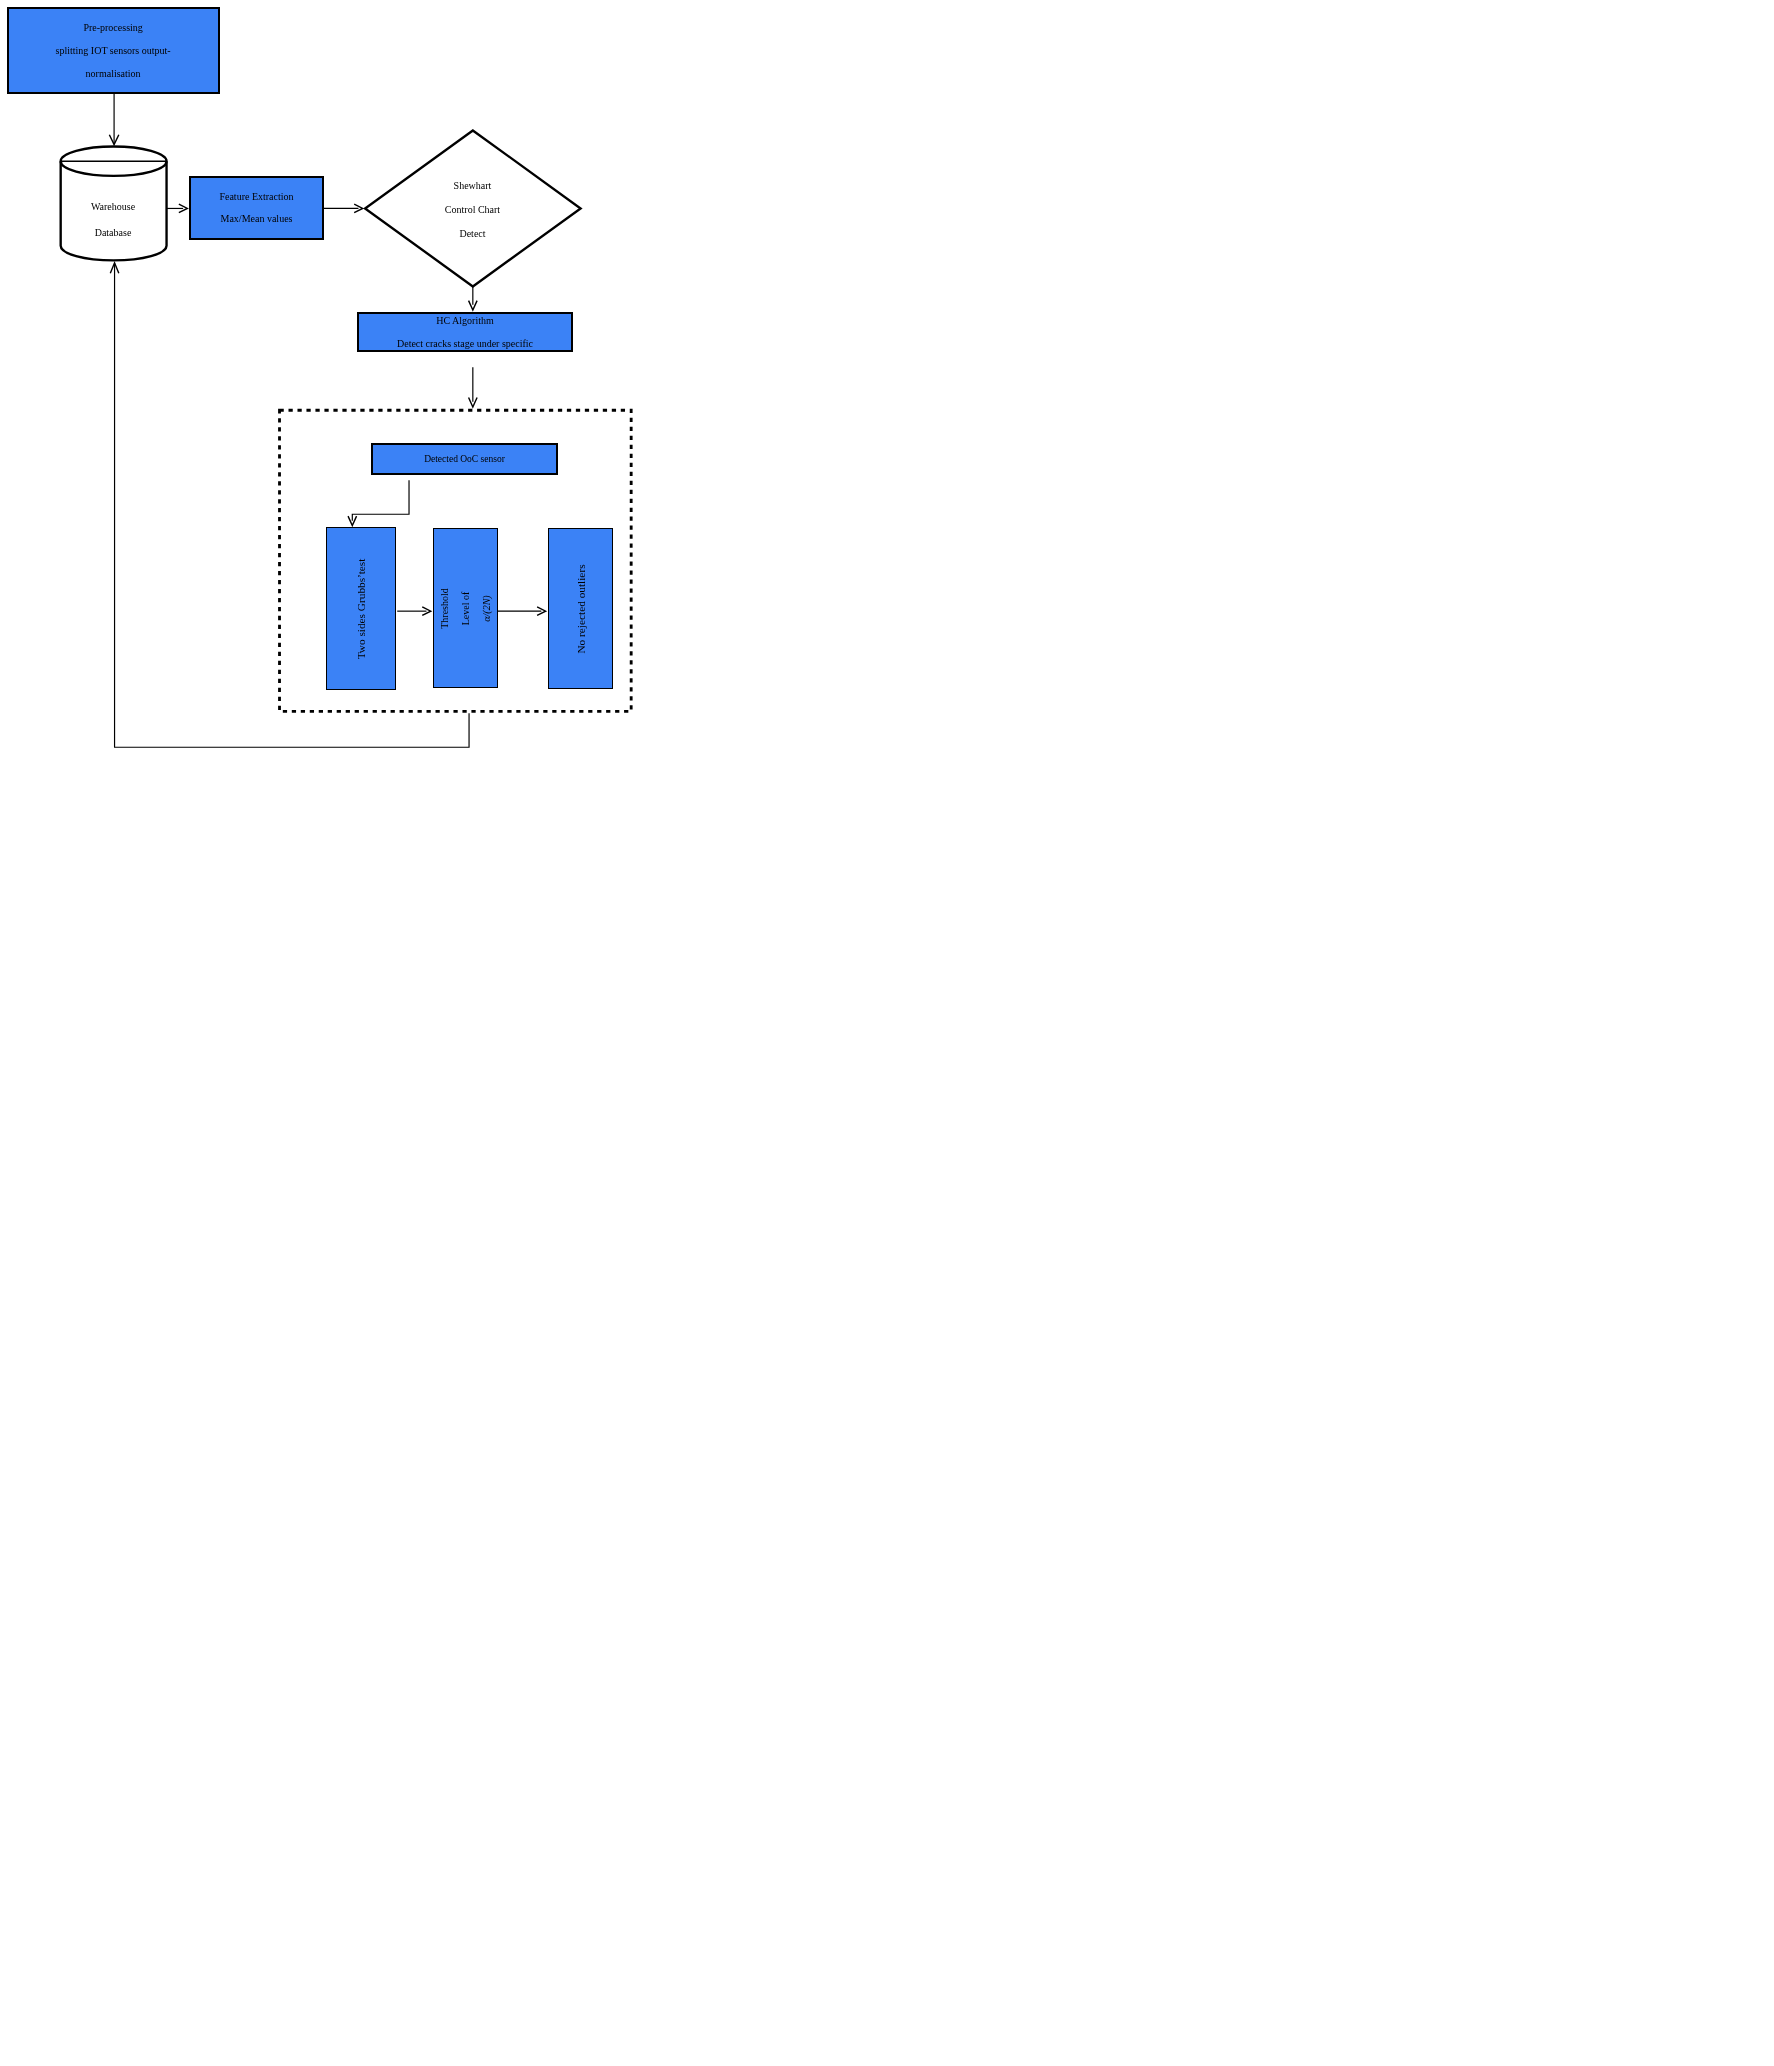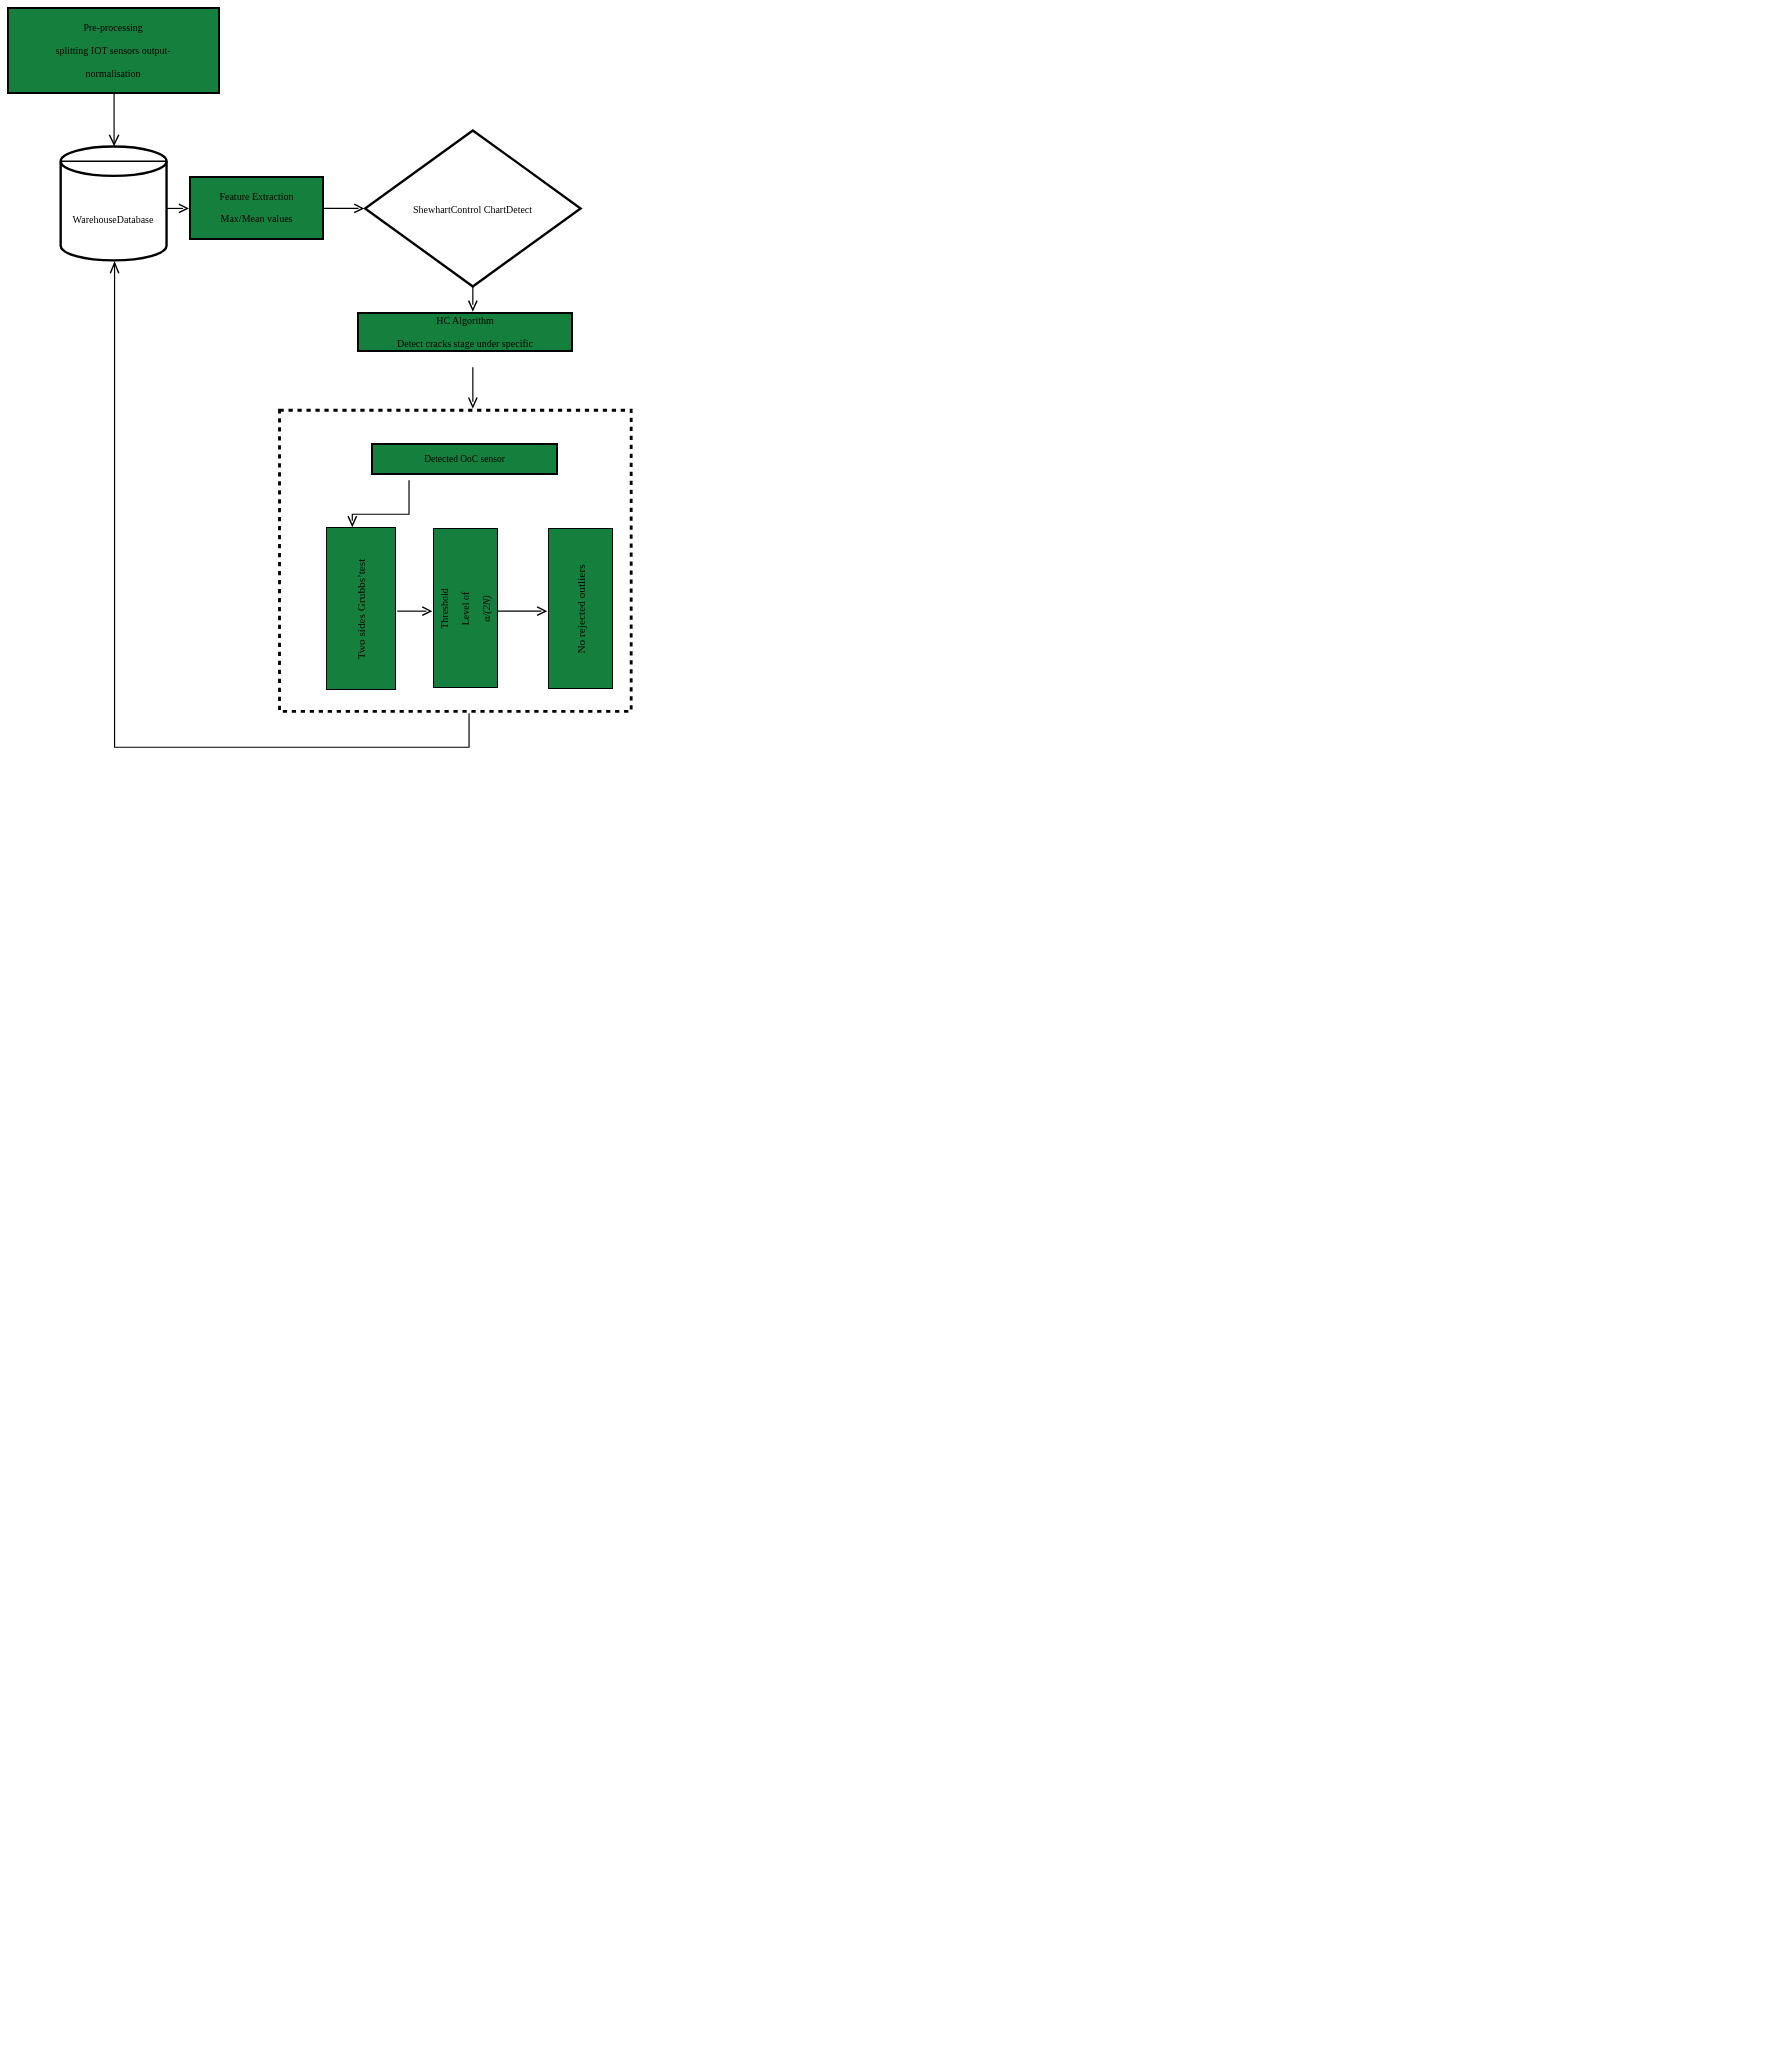--- a/index.html
+++ b/index.html
@@ -14,32 +14,32 @@
   }
   #connector-layer{
     position:absolute;
     left:0;top:0;
     width:646px;height:752px;
   }
   .node{
     position:absolute;
     box-sizing:border-box;
     border:2.4px solid #000;
-    background:#15803d;
+    background:#3b82f6;
     display:flex;
     flex-direction:column;
     align-items:center;
     justify-content:center;
     text-align:center;
   }
   .node span{display:block;white-space:nowrap;}
   .freetext{
     position:absolute;
     display:flex;
-    flex-direction:row;
+    flex-direction:column;
     align-items:center;
     justify-content:center;
     text-align:right;
     background:transparent;
   }
   .fs21 span{font-size:10px;}
   .lh49 span{line-height:23px;}
   .lh47 span{line-height:22px;}
   .lh48 span{line-height:23px;}
   .lh51 span{line-height:24px;}

